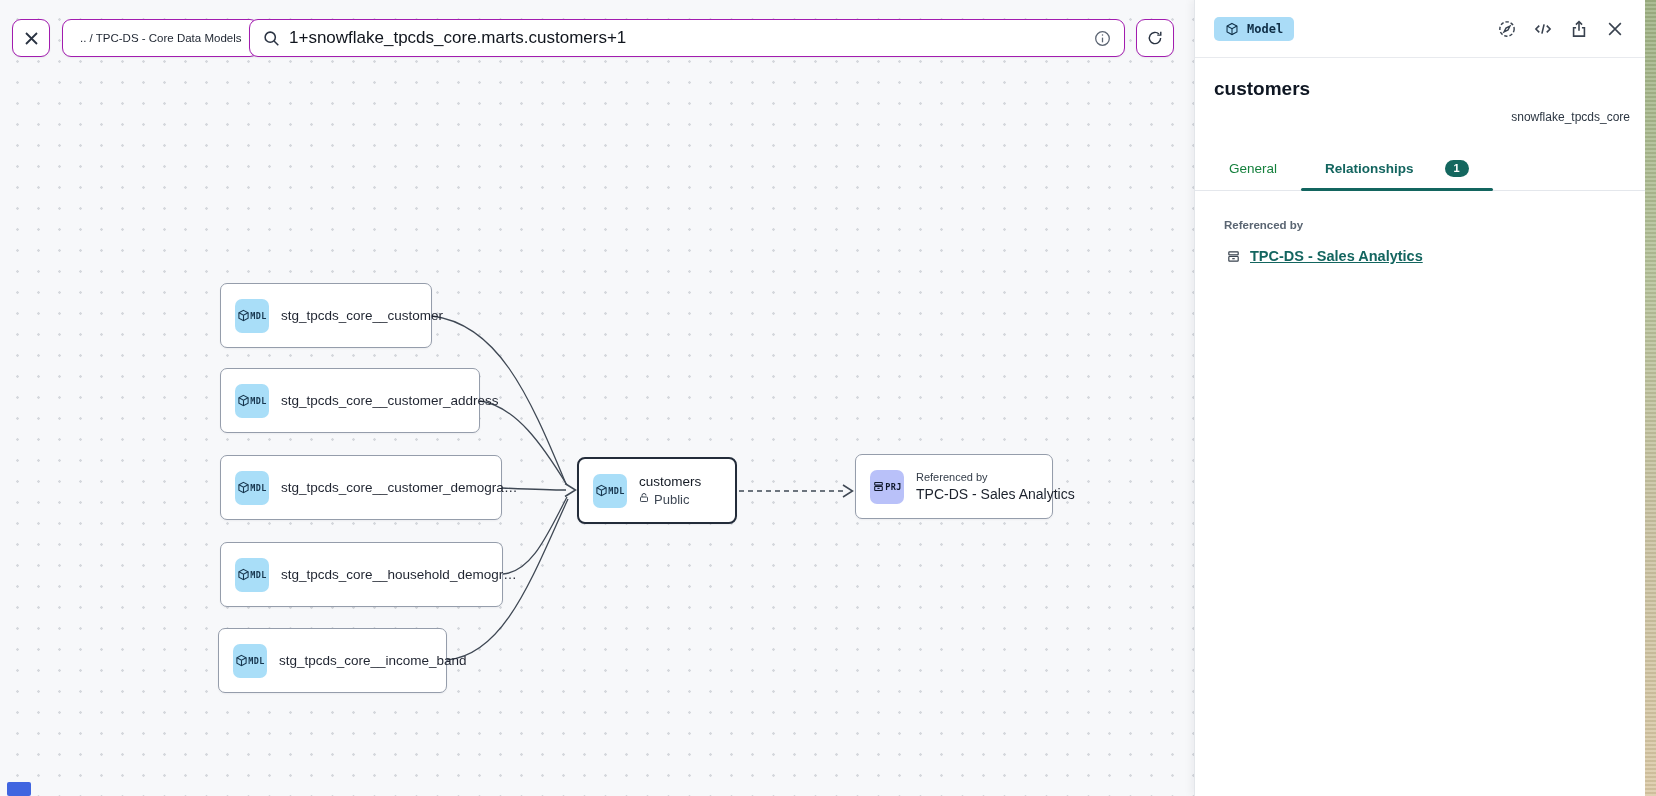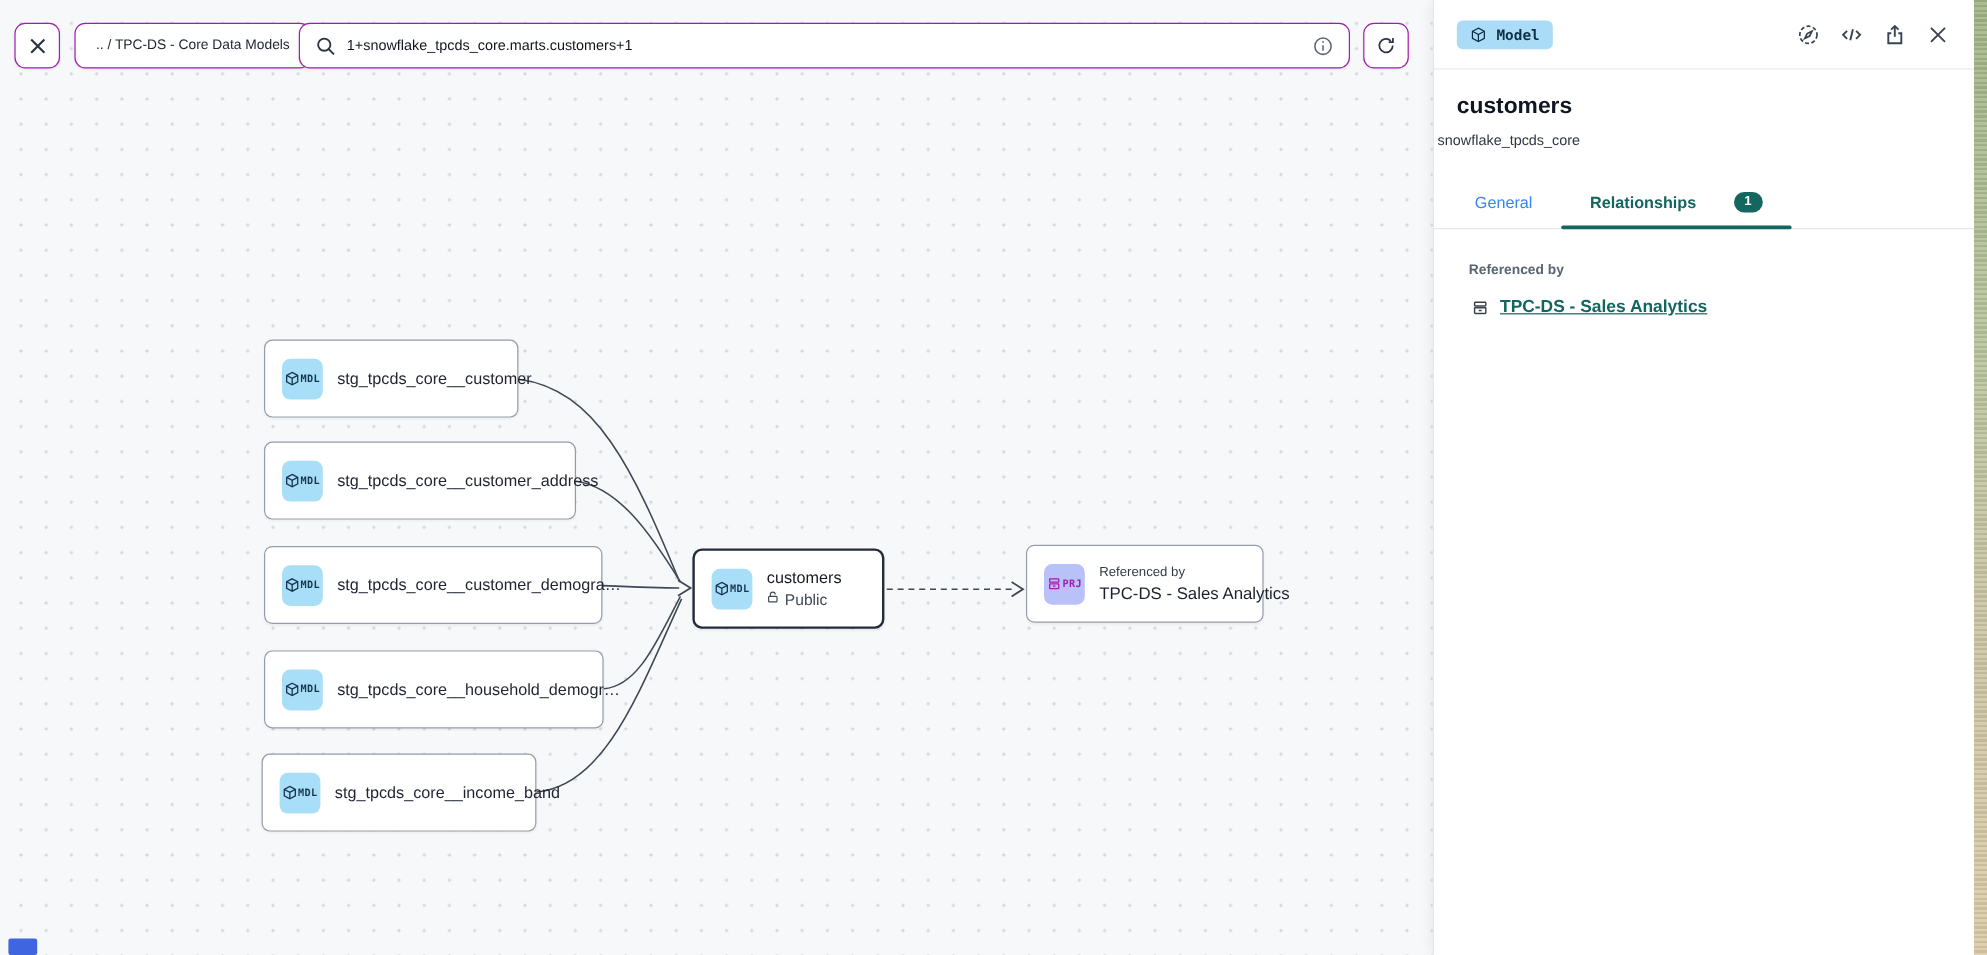--- a/index.html
+++ b/index.html
@@ -24,42 +24,42 @@
     display:flex; align-items:center; gap:12px; padding:0 14px;
     box-shadow:0 1px 2px rgba(20,25,35,.05);
   }
   .node.selected { border:2px solid #232c3a; border-radius:8px; }
   .node-icon {
     width:34px; height:34px; border-radius:7px; flex-shrink:0;
     display:flex; flex-direction:row; align-items:center; justify-content:center;
     color:#17364e;
   }
   .node-icon.mdl { background:#a9def8; }
-  .node-icon.prj { background:#b9c1f9; color:#a21caf; }
+  .node-icon.prj { background:#b9c1f9; color:#0f172a; }
   .node-icon svg { width:13px; height:13px; display:block; }
   .node-tag { font-family:"DejaVu Sans Mono", monospace; font-size:8.5px; font-weight:bold; line-height:10px; letter-spacing:.3px; }
   .node-label { font-size:13.5px; color:#1f2430; white-space:nowrap; }
   .node-col { display:flex; flex-direction:column; gap:3px; }
   .node-title { font-size:13.5px; color:#141a24; }
   .node-vis { display:flex; align-items:flex-start; gap:5px; font-size:13px; color:#3f4855; }
   .node-vis svg { width:10px; height:11px; }
   .node-kicker { font-size:11px; color:#333c48; }
   .node-refname { font-size:14px; color:#1b212c; white-space:nowrap; }
 
   
   .tool {
     position:absolute; top:19px; height:38px; background:#fff;
     border:1px solid #a21caf; border-radius:9px; display:flex; align-items:center;
     box-shadow:0 1px 2px rgba(20,25,35,.06); color:#2a3342;
   }
   .btn-close-canvas { left:12px; width:38px; justify-content:center; cursor:pointer; }
   .breadcrumb { left:62px; padding:0 17px; font-size:11.5px; color:#1d2430; cursor:pointer; }
   .searchbar { left:249px; width:876px; padding:0 13px; gap:9px; }
   .searchbar input {
-    flex:1; border:none; outline:none; font-size:12px; color:#10151d;
+    flex:1; border:none; outline:none; font-size:17px; color:#10151d;
     font-family:"Liberation Sans", sans-serif; background:transparent;
   }
   .btn-refresh { left:1136px; width:38px; justify-content:center; cursor:pointer; }
   .tool svg { flex-shrink:0; }
 
   .viewport-indicator {
     position:absolute; left:7px; top:782px; width:24px; height:14px;
     background:#4065e0; border-radius:2px;
   }
 
@@ -76,24 +76,24 @@
     display:inline-flex; align-items:center; gap:8px; background:#aadcf7;
     padding:5px 11px; border-radius:5px; color:#0e2e46;
     font-family:"DejaVu Sans Mono", monospace; font-size:12px; font-weight:bold;
   }
   .type-badge svg { width:14px; height:14px; }
   .panel-actions { display:flex; align-items:center; gap:15px; color:#39424f; }
   .icon-btn { width:21px; height:21px; display:flex; align-items:center; justify-content:center; cursor:pointer; background:none; border:none; color:#39424f; }
   .icon-btn svg { width:20px; height:20px; }
 
   .panel-title { margin:20px 19px 0; font-size:19px; font-weight:bold; color:#0e1622; }
-  .panel-subtitle { margin:10px 3px 0; font-size:12px; color:#2c3642; }
+  .panel-subtitle { margin:10px 15px 0; font-size:12px; color:#2c3642;text-align:right; }
 
   .tabs { margin-top:25px; display:flex; padding-left:10px; border-bottom:1px solid #e4e7ec; position:relative; }
-  .tab { padding:11px 24px 13px; font-size:13.5px; color:#3b82f6; cursor:pointer; position:relative; display:flex; align-items:center; gap:9px; }
+  .tab { padding:11px 24px 13px; font-size:13.5px; color:#15803d; cursor:pointer; position:relative; display:flex; align-items:center; gap:9px; }
   .tab.active { color:#13655f; font-weight:bold;gap:31px; }
   .tab.active::after { content:""; position:absolute; left:0; right:0; bottom:-1px; height:3px; background:#13655f; border-radius:2px; }
   .tab-badge {
     background:#14675f; color:#fff; font-size:11px; font-weight:bold;
     border-radius:999px; padding:2px 9px; line-height:13px;
   }
 
   .section-heading { margin:28px 0 0 29px; font-size:11.5px; font-weight:bold; color:#5a6572; }
   .ref-link-row { margin:17px 0 0 31px; display:flex; align-items:center; gap:9px; }
   .ref-link-row svg { width:15px; height:15px; color:#38424e; flex-shrink:0; }

